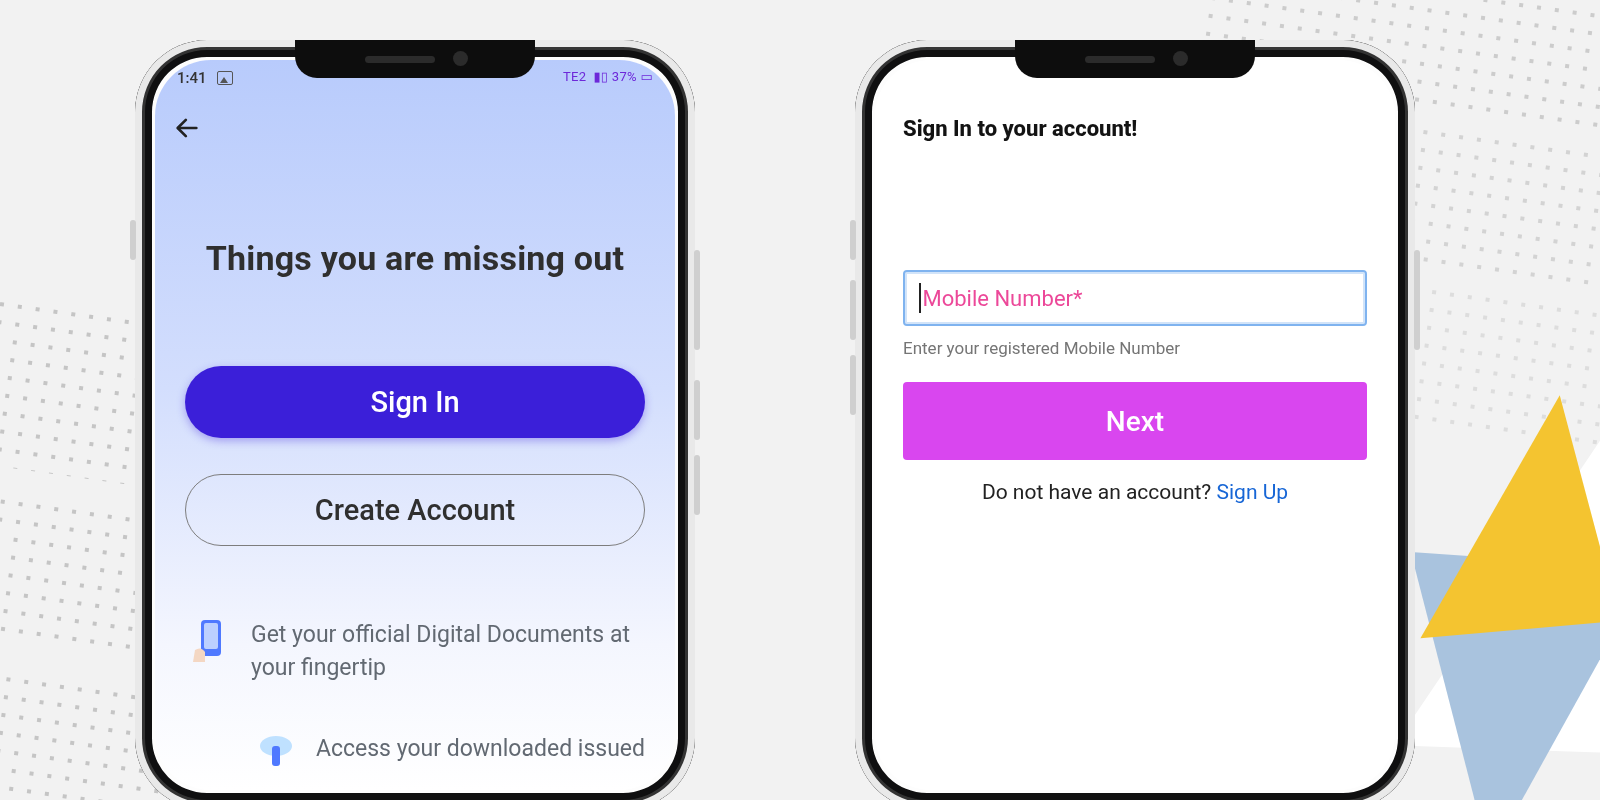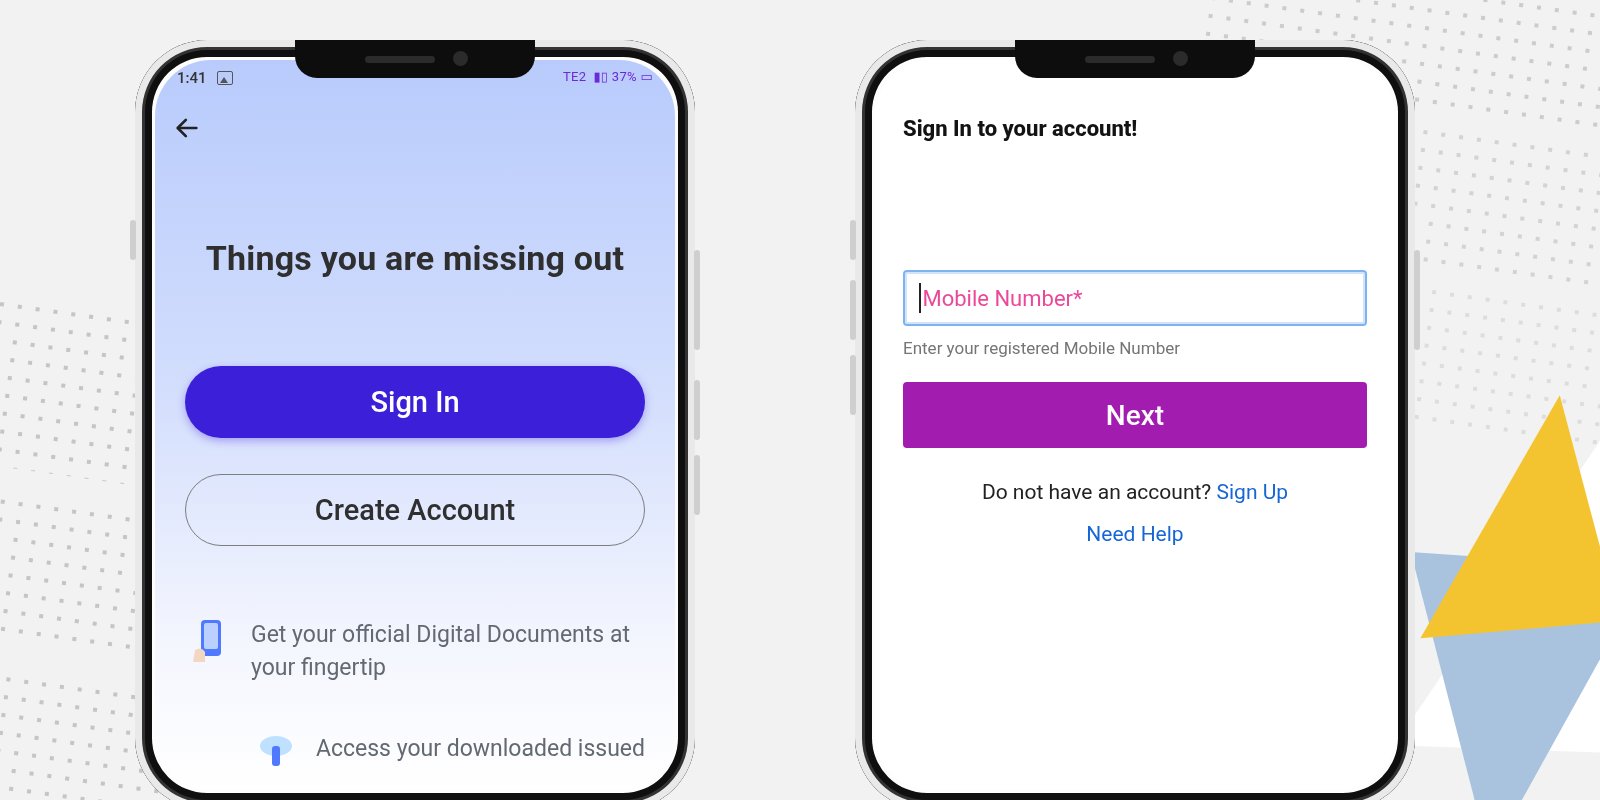--- a/index.html
+++ b/index.html
@@ -61,21 +61,21 @@
 
   
   .r-title { position:absolute; top:56px; left:28px; font-size:22px; font-weight:800; color:#131313; }
   .tabs { position:absolute; top:116px; left:28px; right:28px; display:flex; gap:34px; align-items:center; }
   .tab { font-size:21px; font-weight:700; color:#1766d6; padding:11px 22px; border-radius:3px; cursor:pointer; }
   .tab.active { background:#1766d6; color:#fff; padding:11px 28px; }
   .mobile-input { position:absolute; top:210px; left:28px; right:28px; height:56px; border:2px solid #7fb3ef; border-radius:4px; background:#fff; box-shadow:0 0 0 2px rgba(127,179,239,.35) inset; padding:0 14px; font-size:22px; color:#333; display:flex; align-items:center; }
   .mobile-input .cursor { width:1.5px; height:30px; background:#222; margin-right:2px; }
   .mobile-input .ph { color:#ec4899; }
   .hint { position:absolute; top:278px; left:28px; font-size:17px; color:#757575; }
-  .next-btn { position:absolute; top:322px; left:28px; right:28px; height:66px; background:#a21caf; border-radius:4px; color:#fff; font-size:28px; font-weight:500; display:flex; align-items:center; justify-content:center; cursor:pointer; }
+  .next-btn { position:absolute; top:322px; left:28px; right:28px; height:78px; background:#d946ef; border-radius:4px; color:#fff; font-size:28px; font-weight:500; display:flex; align-items:center; justify-content:center; cursor:pointer; }
   .signup-row { position:absolute; top:420px; left:0; right:0; text-align:center; font-size:21px; color:#222; }
   .signup-row .link { color:#1766d6; cursor:pointer; }
   .needhelp { position:absolute; top:462px; left:0; right:0; text-align:center; font-size:21px; color:#1766d6; cursor:pointer; }
 </style>
 </head>
 <body>
 
 <div class="dots left1"></div>
 <div class="dots left2"></div>
 <div class="dots left3"></div>
@@ -154,16 +154,15 @@
       <span class="cursor"></span>
       <span class="ph">Mobile Number*</span>
     </div>
     <div class="hint">Enter your registered Mobile Number</div>
 
     <div class="next-btn">Next</div>
 
     <div class="signup-row">
       <span>Do not have an account? </span><span class="link">Sign Up</span>
     </div>
-    <div class="needhelp">Need Help</div>
   </div>
   <div class="notch"></div>
 </div>
 
 </body></html>

